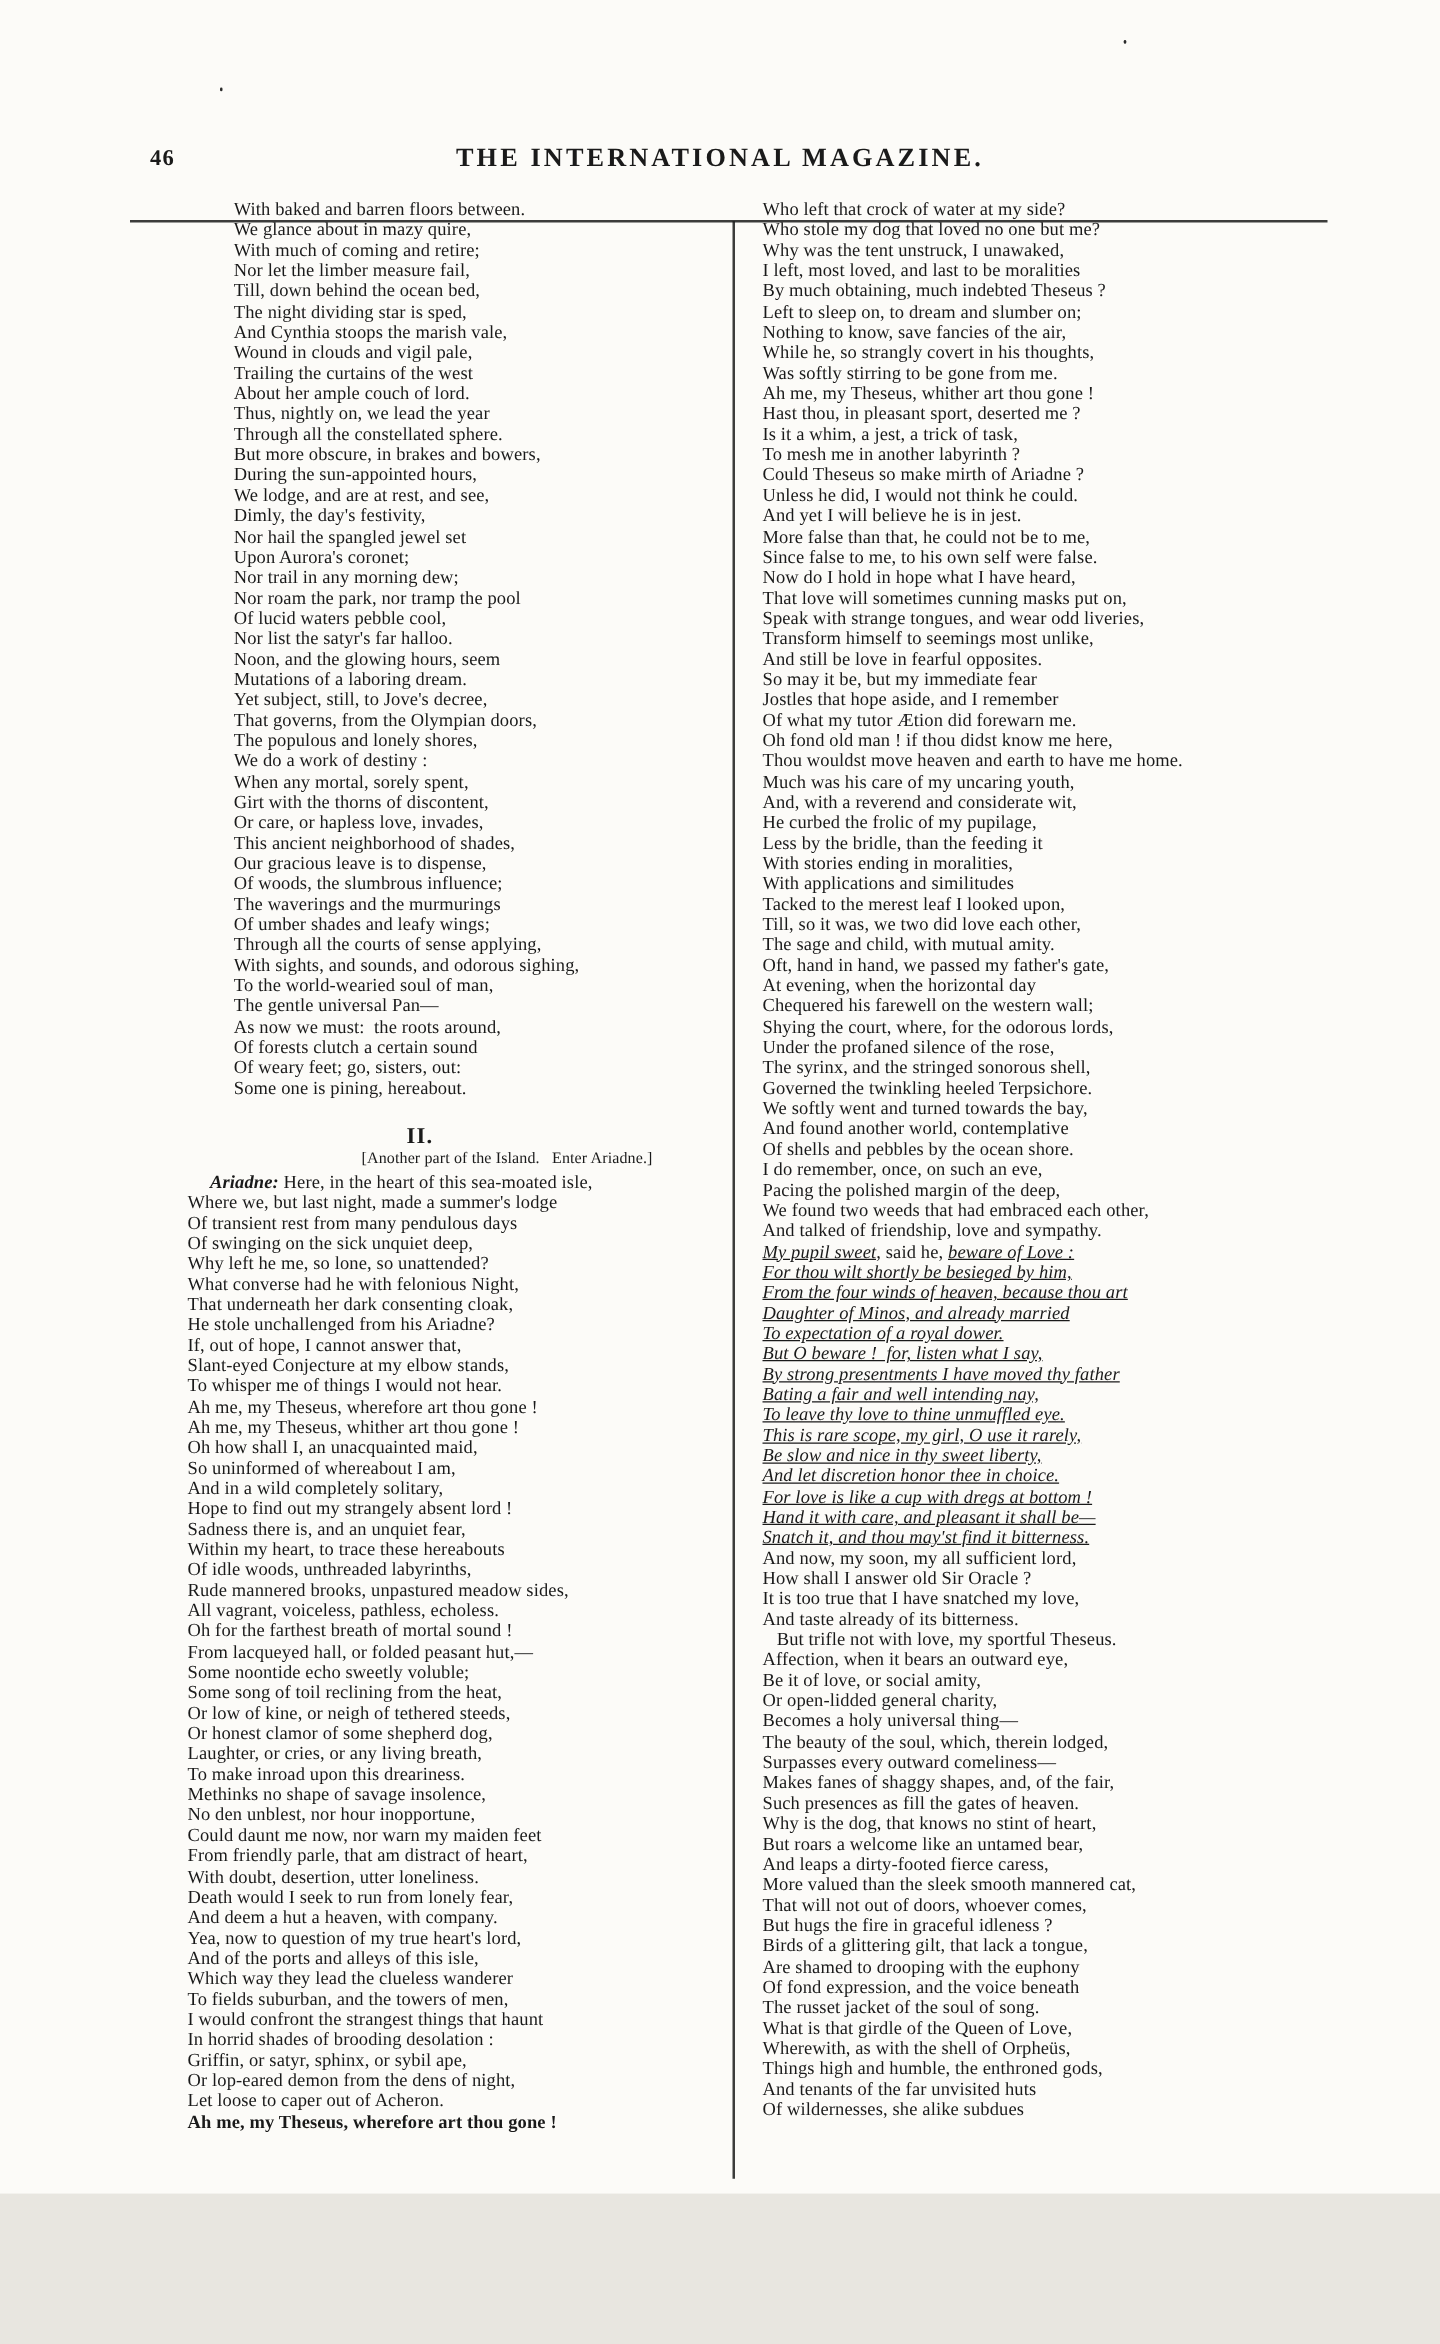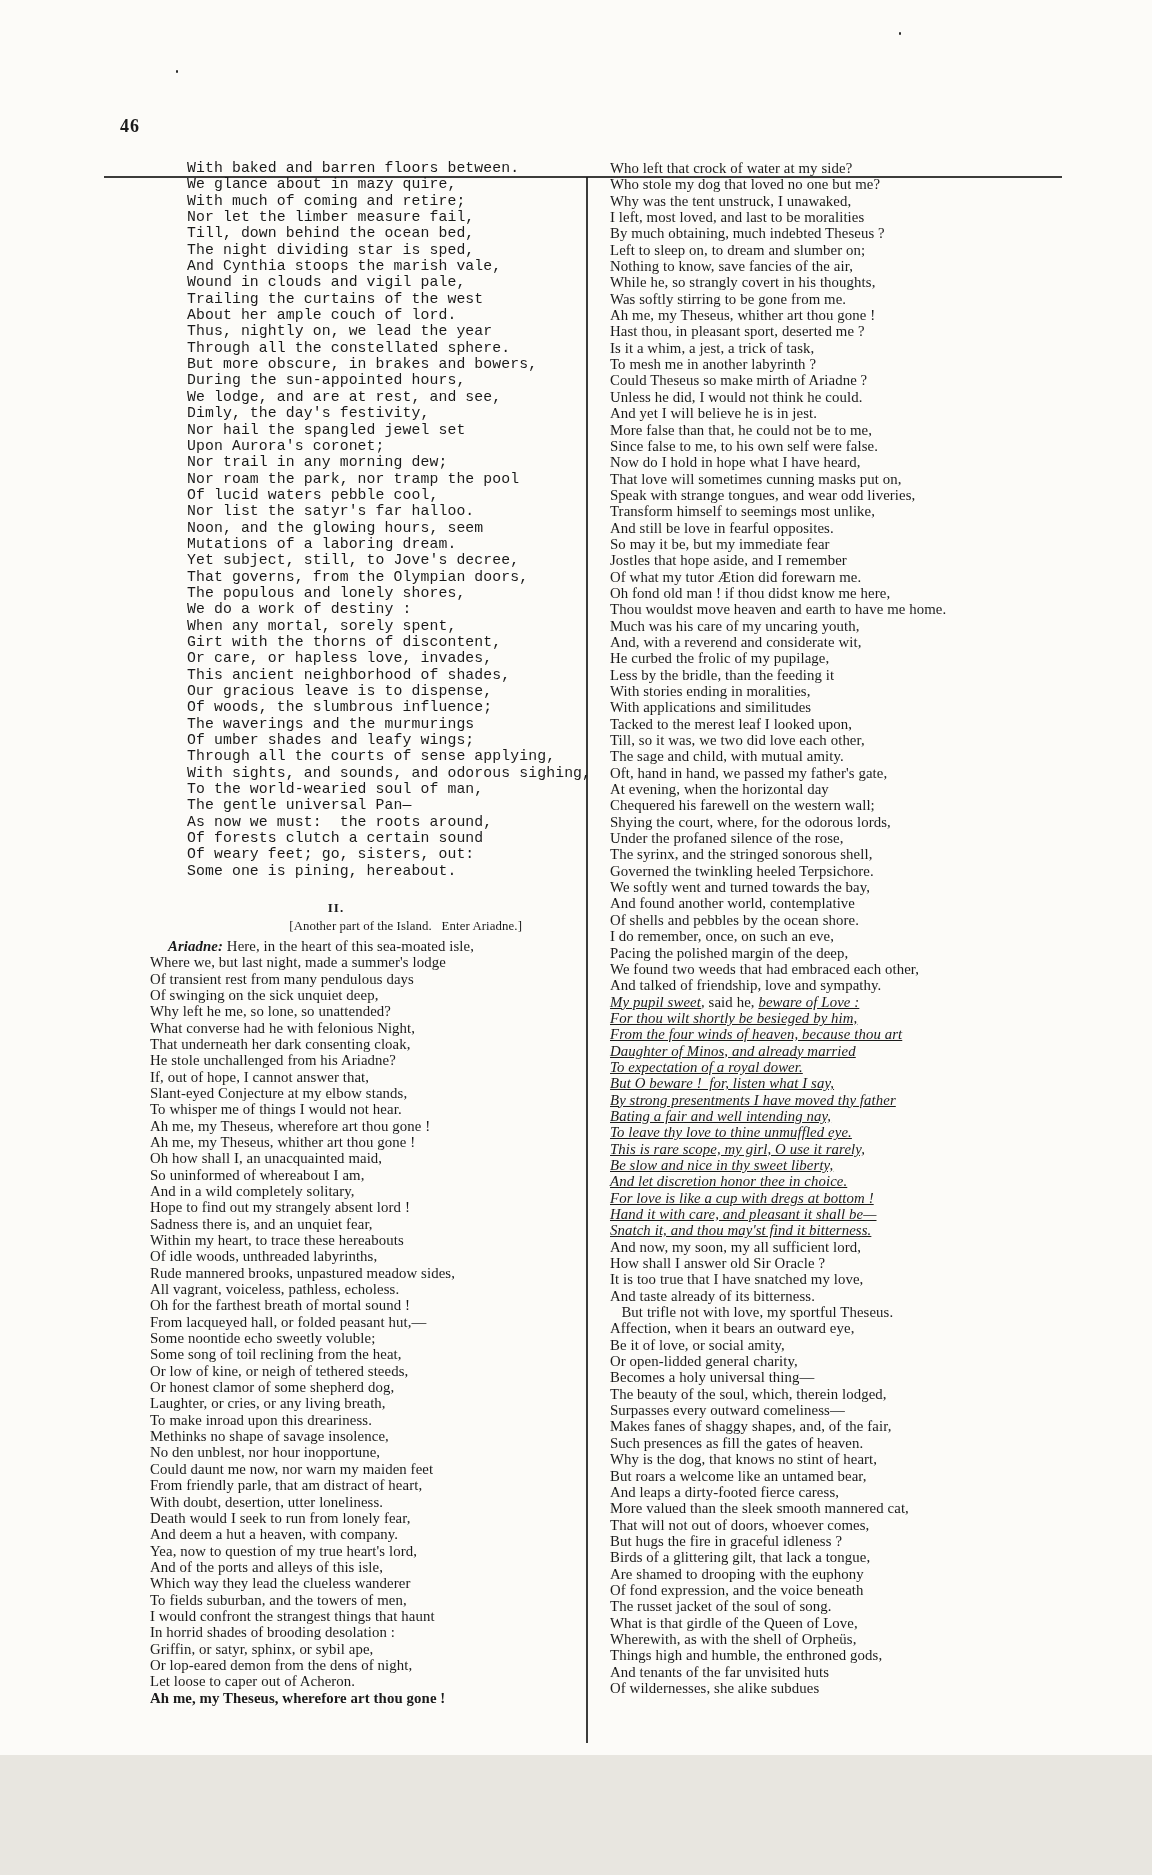--- a/index.html
+++ b/index.html
@@ -29,40 +29,41 @@
     background:var(--ink,#1a1a1a);opacity:.85;
   }
   .column{
     position:absolute;top:160px;
     font-size:14.8px;line-height:16.35px;
     letter-spacing:.1px;
   }
   .col-left{left:150px;width:372px;}
   .col-right{left:610px;width:452px;}
   .line{white-space:pre;}
-  .stanza{margin-left:37px;font-family:Liberation Mono, monospace;}
+  .stanza{margin-left:37px;}
   .i{font-style:italic;text-decoration:underline;}
   .b{font-weight:bold;}
   .bi{font-weight:bold;font-style:italic;}
   .section-heading{
-    text-align:center;font-weight:bold;font-size:13px;
+    text-align:center;font-weight:bold;font-size:18px;
     margin-top:21px;margin-bottom:2px;letter-spacing:1px;
   }
   .stage-direction{
     text-align:right;font-size:12.8px;margin-bottom:3px;white-space:pre;
   }
   .indent-first{text-indent:18px;}
   .speck{position:absolute;background:#2b2b2b;border-radius:1px;}
 </style>
 </head>
 <body>
 
 <div class="page">
 
   <span class="page-num">46</span>
+  <div class="masthead">THE INTERNATIONAL MAGAZINE.</div>
 
   <div class="header-rule"></div>
   <div class="col-divider"></div>
 
   <div class="column col-left">
       <div class="line stanza">With baked and barren floors between.</div>
       <div class="line stanza">We glance about in mazy quire,</div>
       <div class="line stanza">With much of coming and retire;</div>
       <div class="line stanza">Nor let the limber measure fail,</div>
       <div class="line stanza">Till, down behind the ocean bed,</div>

